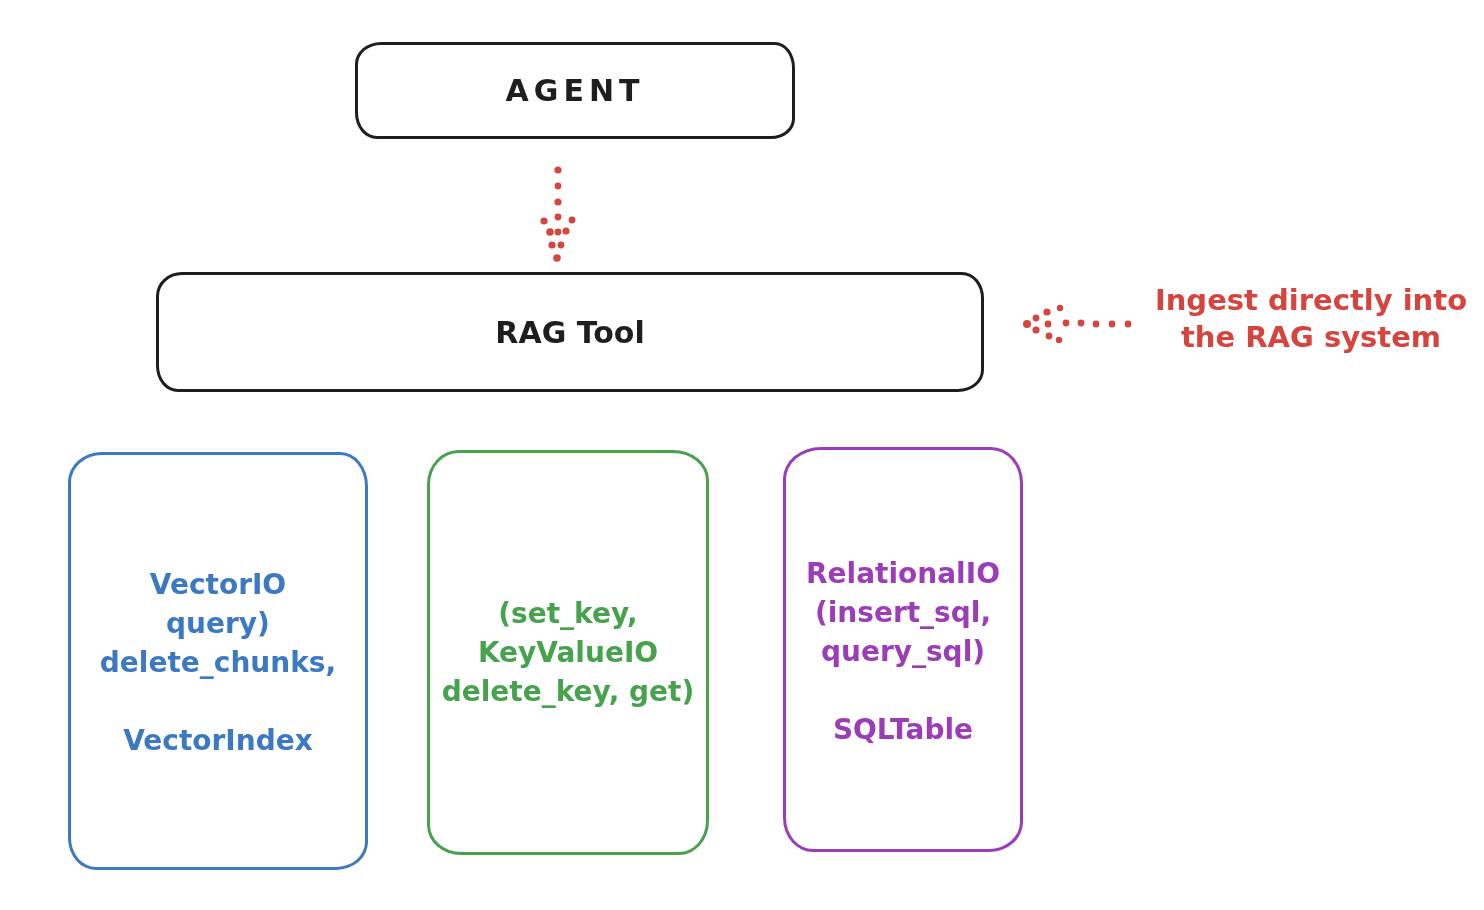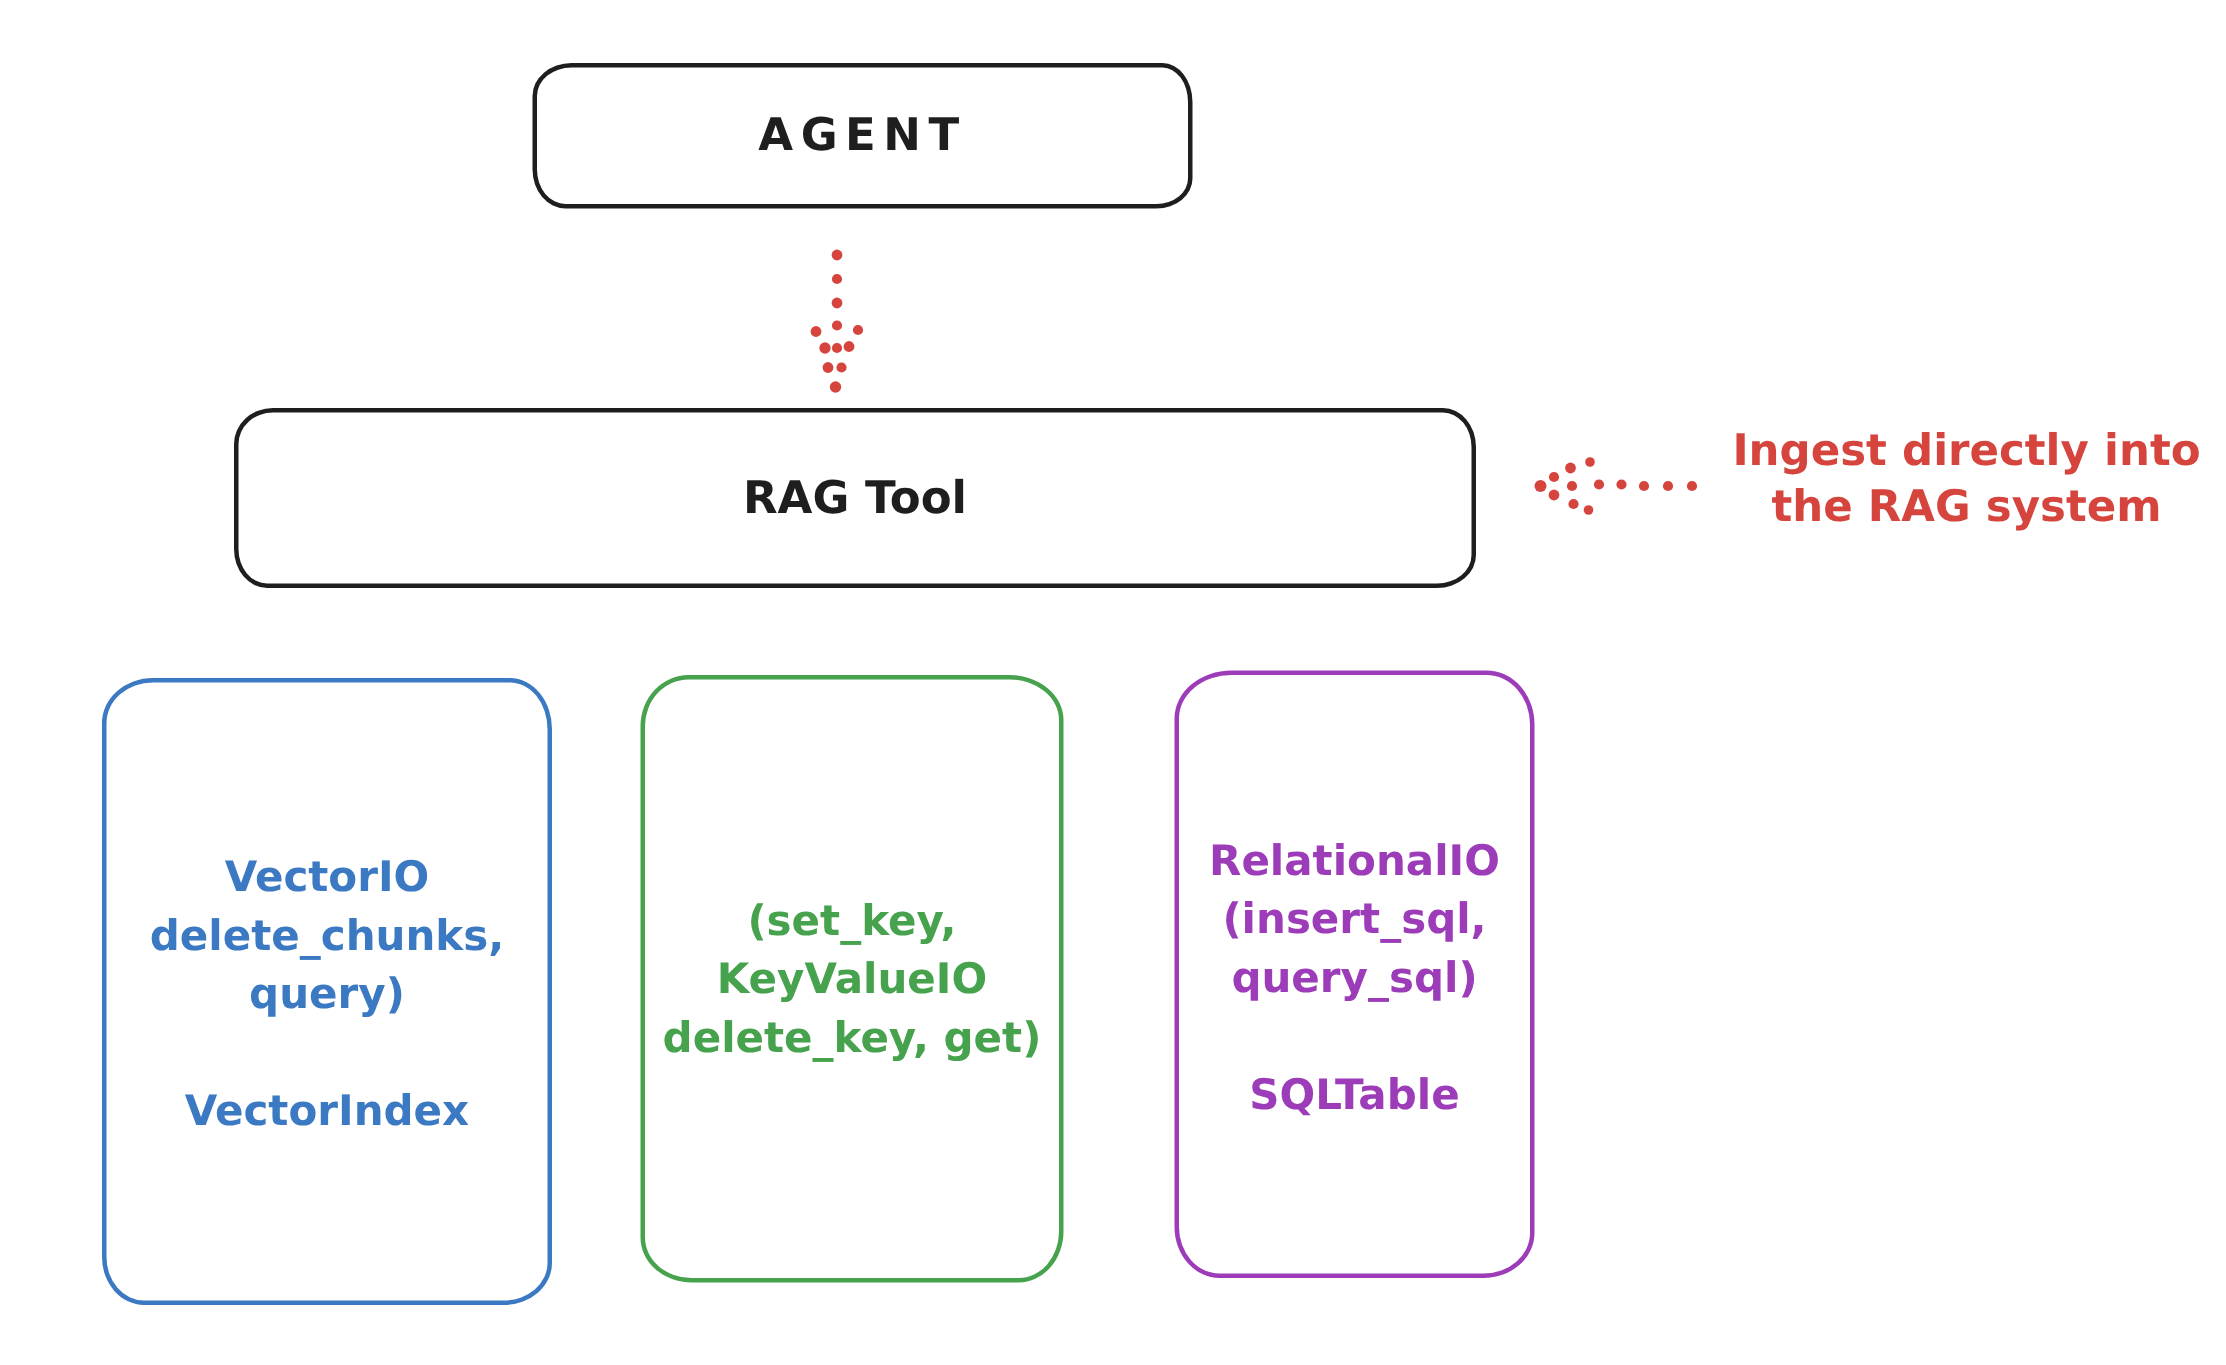--- a/index.html
+++ b/index.html
@@ -148,22 +148,22 @@
   </svg>
 
   <div class="annotation">
     <div>Ingest directly into</div>
     <div>the RAG system</div>
   </div>
 
   <div class="sketch-box card card-blue">
     <div class="card-lines">
       <div>VectorIO</div>
+      <div>query)</div>
       <div>delete_chunks,</div>
-      <div>query)</div>
     </div>
     <div class="card-index">VectorIndex</div>
   </div>
 
   <div class="sketch-box card card-green">
     <div class="card-lines">
       <div>(set_key,</div>
       <div>KeyValueIO</div>
       <div>delete_key, get)</div>
     </div>

